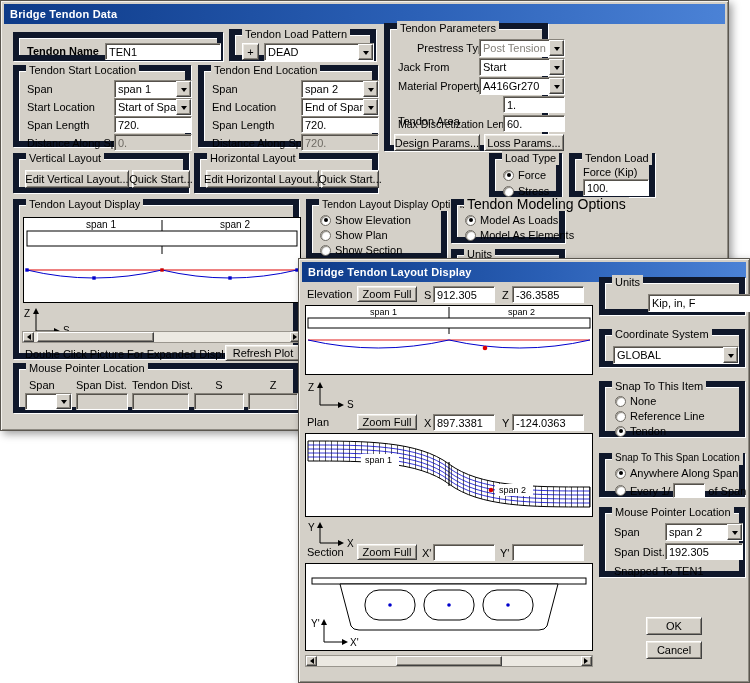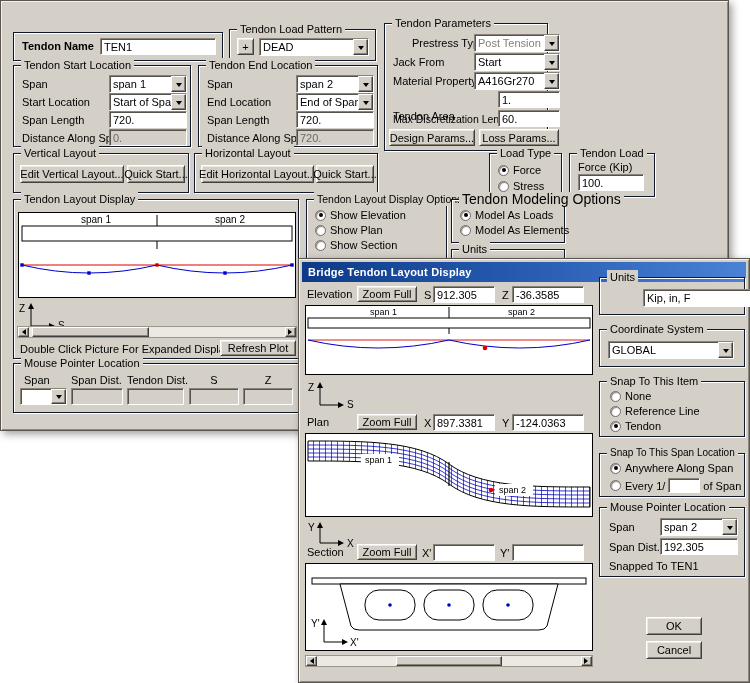--- a/index.html
+++ b/index.html
@@ -3,21 +3,21 @@
 <meta charset="utf-8">
 <style>
 * { box-sizing:border-box; margin:0; padding:0; }
 html,body { width:750px; height:683px; }
 body { position:relative; background:#fff; font-family:"Liberation Sans",sans-serif; font-size:11px; color:#000; overflow:hidden; }
 .win { position:absolute; background:#d4d0c8; border:1px solid #5a564f;
   box-shadow: inset 1px 1px 0 #f4f2ed, inset -1px -1px 0 #8e8a82, 3px 3px 8px rgba(0,0,0,.38); }
 .tbar { position:absolute; left:3px; right:3px; top:3px; height:20px;
   background:linear-gradient(90deg,#0d3a88,#2a5fb5 55%,#4b82d6); color:#fff; font-weight:bold;
   display:flex; align-items:center; padding-left:6px; letter-spacing:.2px; }
-.g { position:absolute; border:1px solid #0f172a; box-shadow:1px 1px 0 #fff, inset 1px 1px 0 #fff; }
+.g { position:absolute; border:6px solid #0f172a; box-shadow:1px 1px 0 #fff, inset 1px 1px 0 #fff; }
 .cap { position:absolute; top:-8px; left:7px; background:#d4d0c8; padding:0 3px; line-height:14px; white-space:nowrap; }
 .abs { position:absolute; white-space:nowrap; }
 .inp { position:absolute; background:#fff; border:1px solid; border-color:#87837b #fff #fff #87837b;
   box-shadow: inset 1px 1px 0 #55514b; padding:2px 3px 1px 3px; height:17px; overflow:hidden; white-space:nowrap; }
 .inp.dis { background:#d4d0c8; color:#6e6a63; }
 .dd { position:absolute; background:#fff; border:1px solid; border-color:#87837b #fff #fff #87837b;
   box-shadow: inset 1px 1px 0 #55514b; height:18px; display:flex; }
 .dd .t { flex:1; padding:2px 0 0 3px; overflow:hidden; white-space:nowrap; }
 .dd .a { width:15px; background:#d4d0c8; border:1px solid; border-color:#fff #404040 #404040 #fff;
   box-shadow: inset -1px -1px 0 #87837b; display:flex; align-items:center; justify-content:center; flex:none; }
@@ -38,20 +38,23 @@
 .sb .ab.r::after { content:''; border:3px solid transparent; border-left:4px solid #000; margin-left:2px; }
 .sb .tr { flex:1; position:relative; }
 .sb .th { position:absolute; top:0; bottom:0; background:#d4d0c8; border:1px solid; border-color:#fff #404040 #404040 #fff; box-shadow:inset -1px -1px 0 #87837b; }
 .plabel { display:inline-block; border-bottom:1px solid #87837b; padding-bottom:19px; }
 svg text { font-family:"Liberation Sans",sans-serif; }
 </style>
 </head>
 <body>
 
 <div class="win" style="left:0;top:0;width:729px;height:431px;">
+  <div class="tbar">
+    <span>Bridge Tendon Data</span>
+  </div>
 
   <div class="g" style="left:12px;top:31px;width:210px;height:29px;">
     <div class="abs" style="left:8px;top:7px;font-weight:bold;">Tendon Name</div>
     <div class="inp" style="left:86px;top:5px;width:116px;">TEN1</div>
   </div>
 
   <div class="g" style="left:228px;top:28px;width:147px;height:32px;">
     <div class="cap">Tendon Load Pattern</div>
     <div class="btn" style="left:7px;top:8px;width:17px;height:17px;">+</div>
     <div class="dd" style="left:29px;top:8px;width:110px;">

